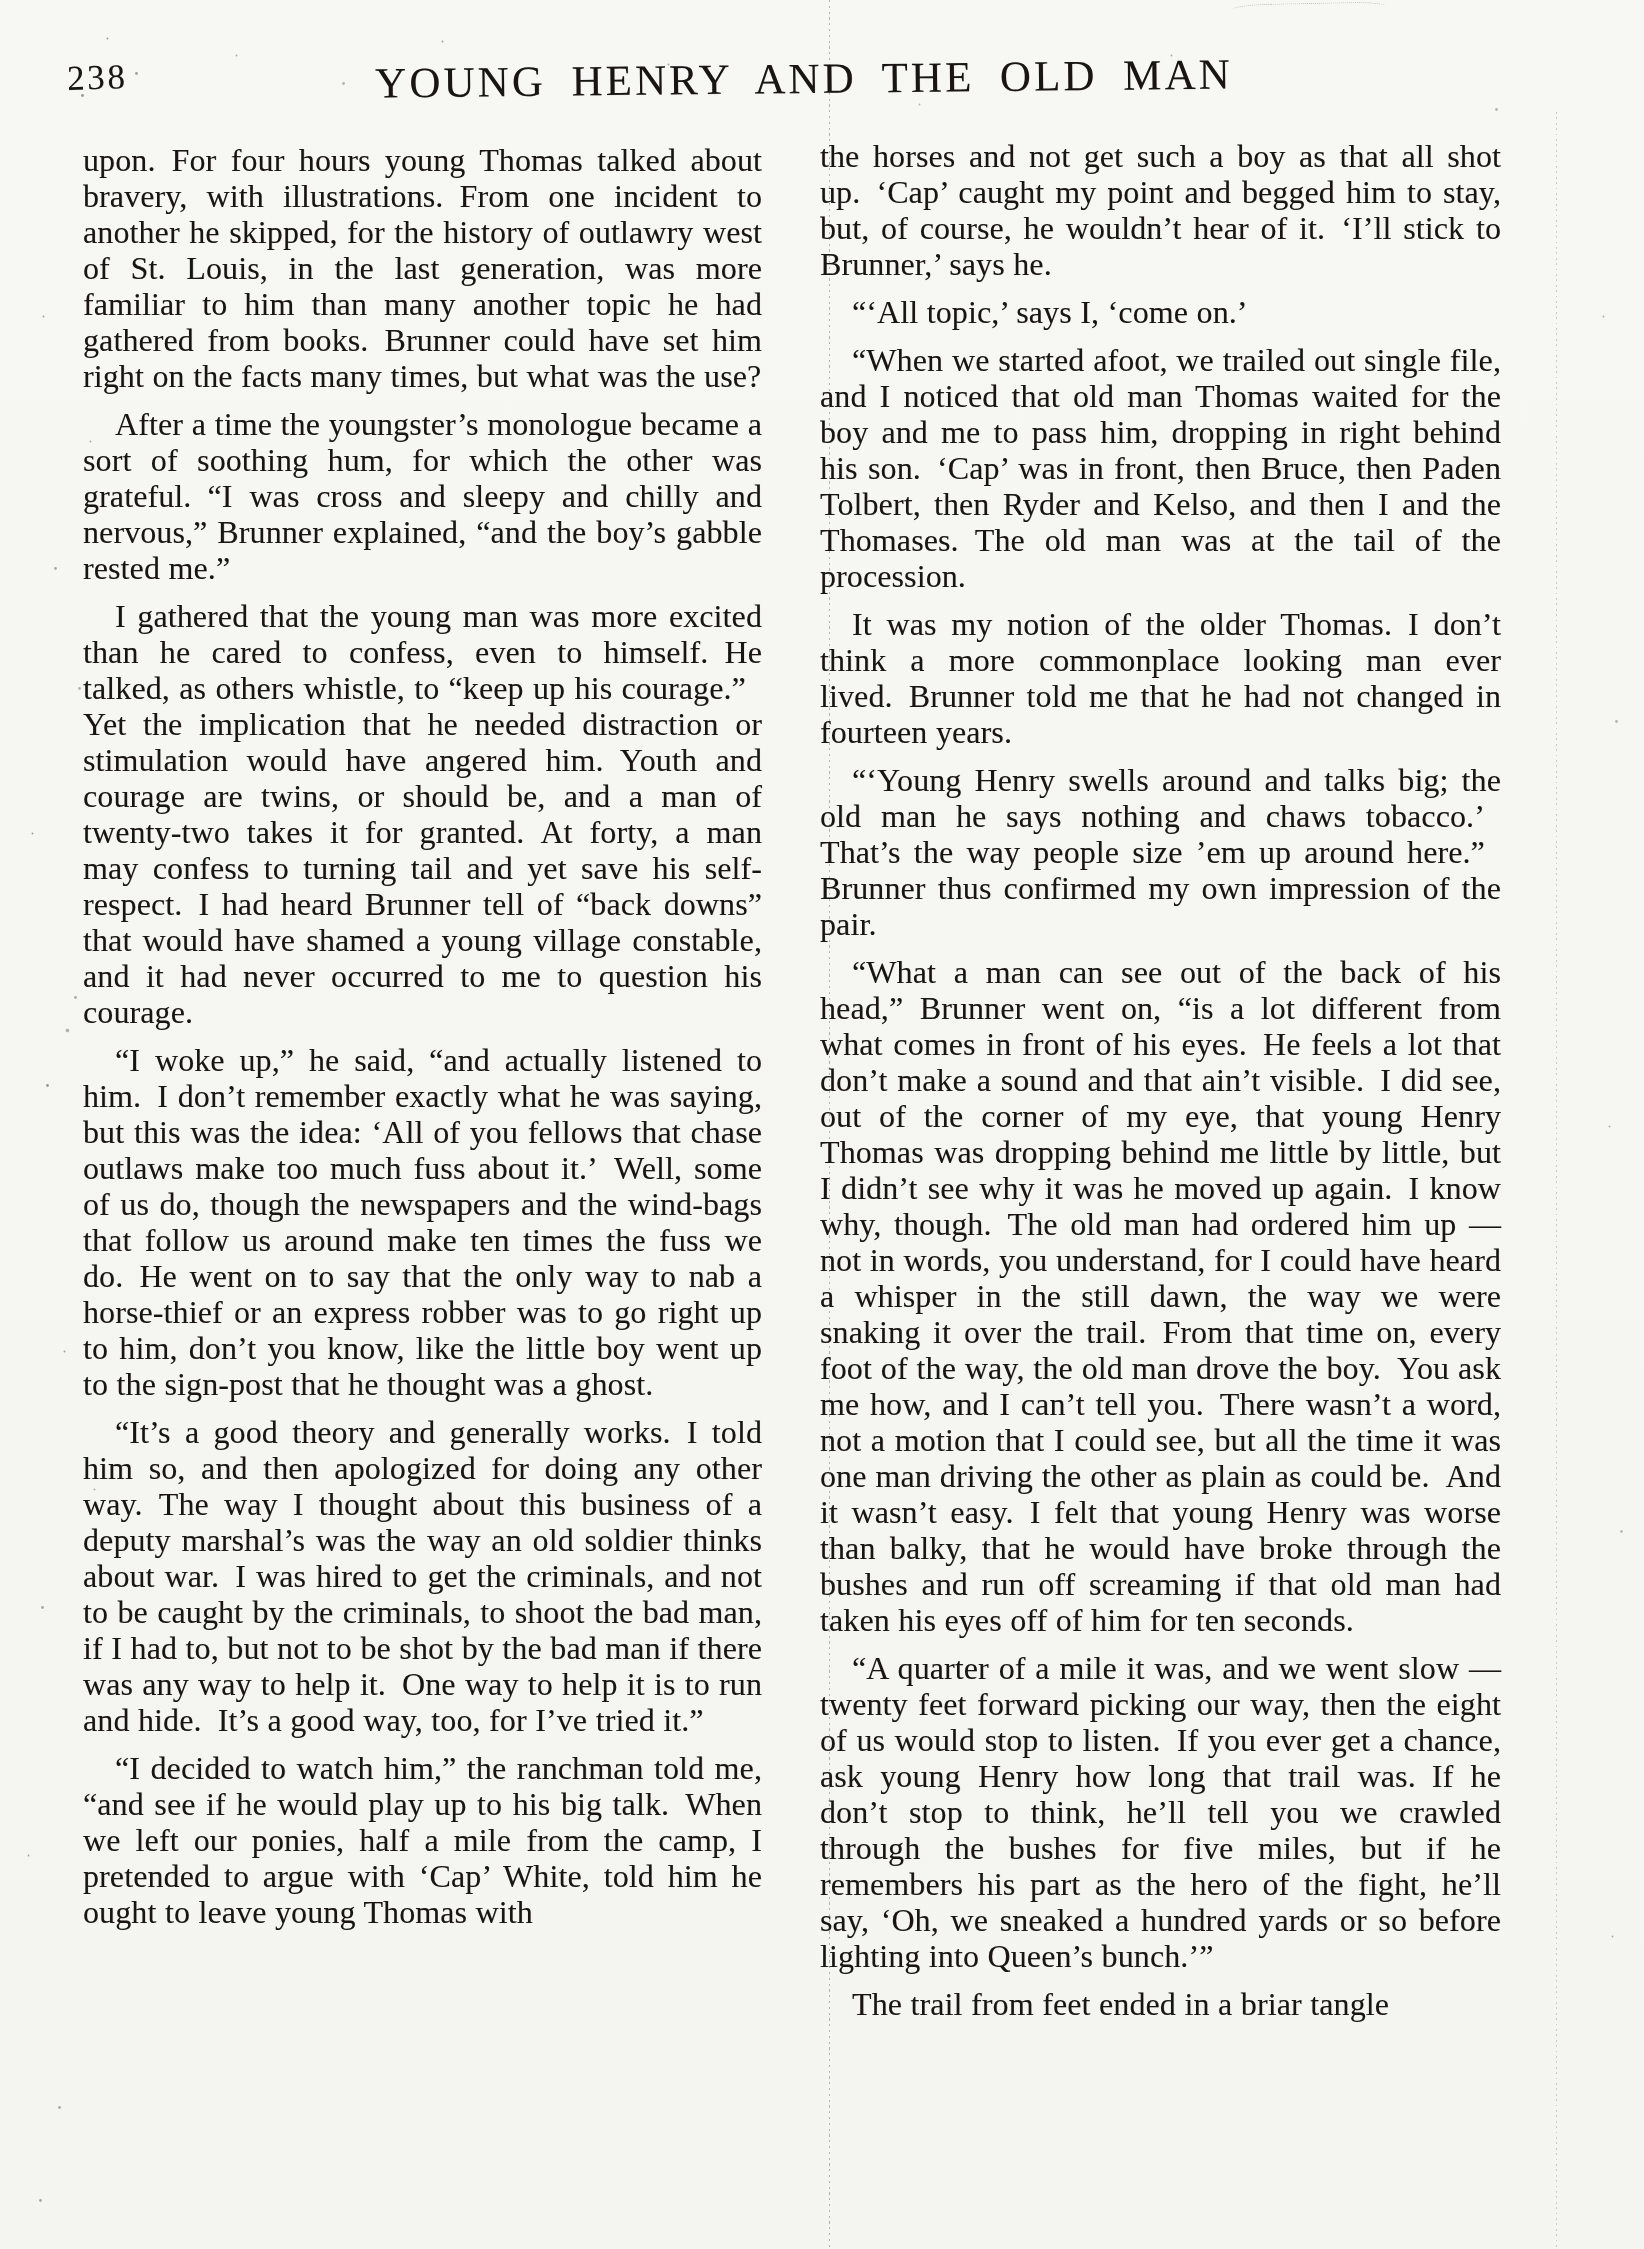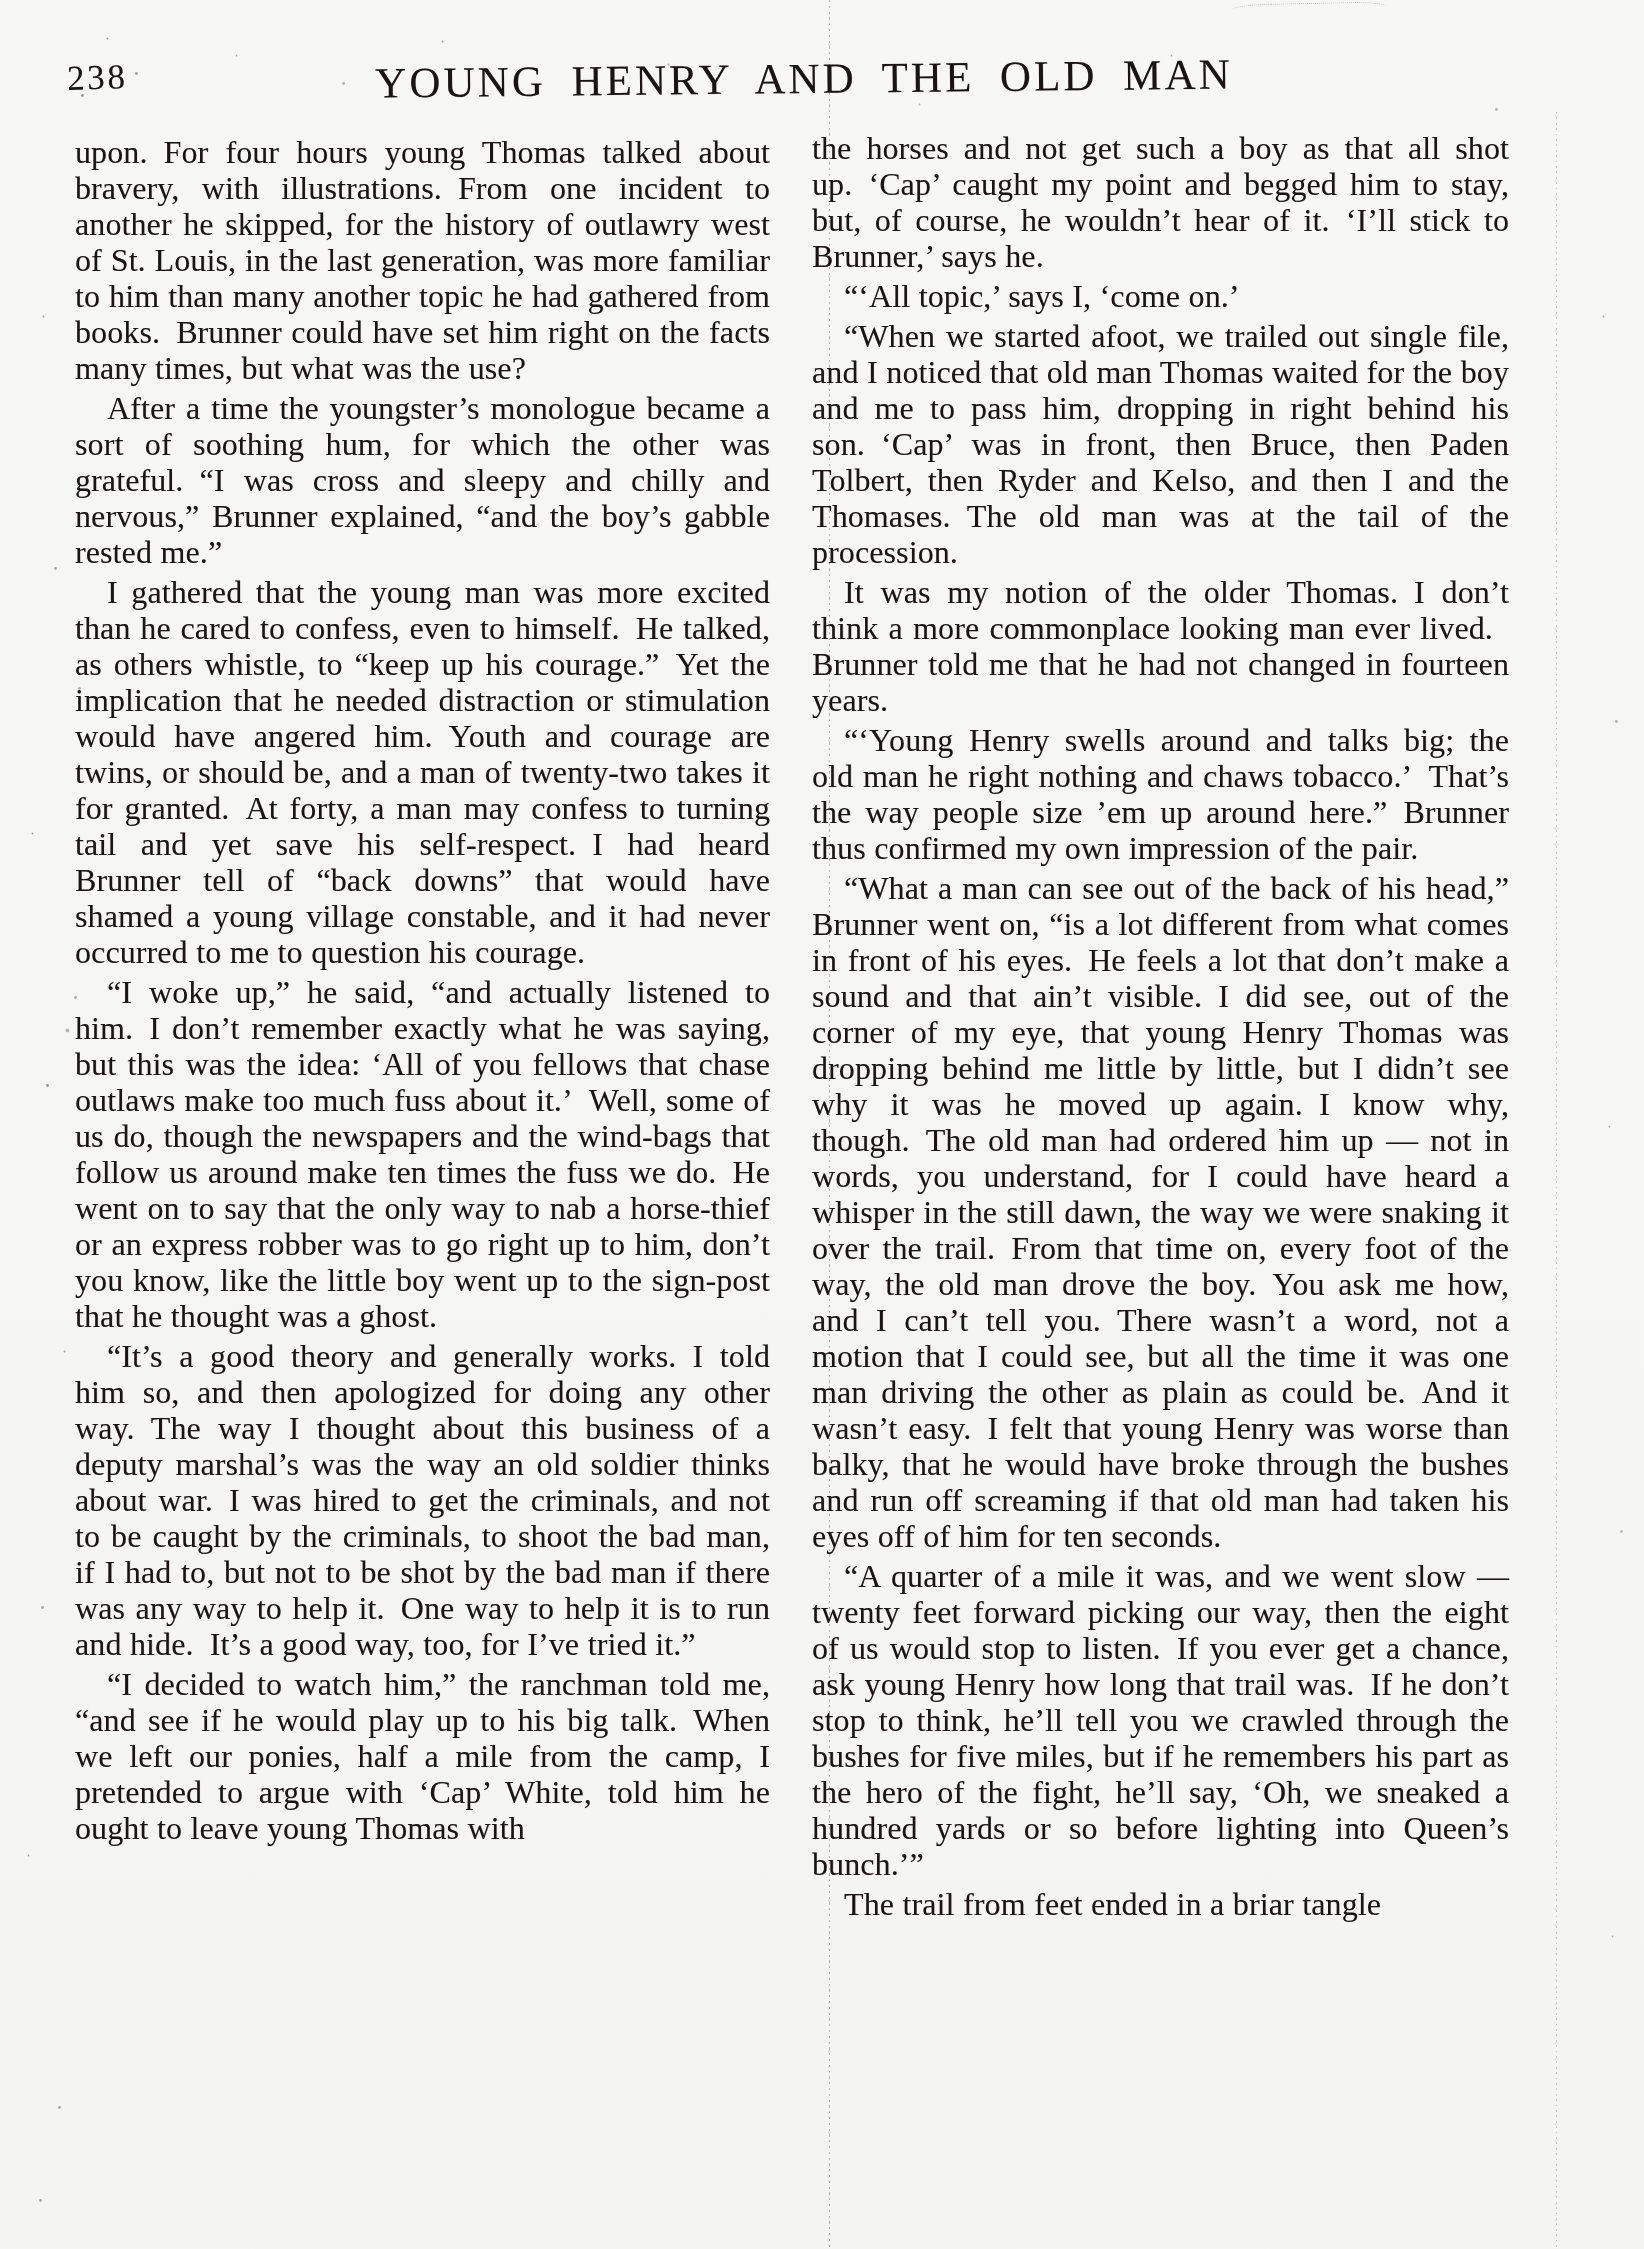--- a/index.html
+++ b/index.html
@@ -27,21 +27,21 @@
   }
   .text-col{
     position:absolute;
     font-size:32px;line-height:36px;
     text-align:justify;
     letter-spacing:0.1px;word-spacing:0.4px;
     text-shadow:0.3px 0.3px 0 rgba(25,22,18,.28);
   }
   .col-left{left:71px;top:130px;width:703px;}
   .col-right{left:808px;top:126px;width:705px;}
-  .para{margin:4px;text-indent:32px;}
+  .para{margin:12px;text-indent:32px;}
   .para.noindent{text-indent:0;}
   .it{}
   .gutter-line{
     position:absolute;left:829px;top:0;height:2441px;width:0.9px;
     background:repeating-linear-gradient(to bottom,rgba(70,70,70,.38) 0 2.2px,rgba(70,70,70,0) 2.2px 5.8px);
   }
   .edge-line{
     position:absolute;left:1556px;top:112px;height:2329px;width:0.9px;
     background:repeating-linear-gradient(to bottom,rgba(90,90,90,.28) 0 1.8px,rgba(90,90,90,0) 1.8px 5.4px);
   }
@@ -111,19 +111,19 @@
       <p class="para"><span>I gathered that the young man was more excited than he cared to confess, even to himself. He talked, as others whistle, to “keep up his courage.” Yet the implication that he needed distraction or stimulation would have angered him. Youth and courage are twins, or should be, and a man of twenty-two takes it for granted. At forty, a man may confess to turning tail and yet save his self-respect. I had heard Brunner tell of “back downs” that would have shamed a young village constable, and it had never occurred to me to question his courage.</span></p>
       <p class="para"><span>“I woke up,” he said, “and actually listened to him. I don’t remember exactly what he was saying, but this was the idea: ‘All of you fellows that chase outlaws make too much fuss about it.’ Well, some of us do, though the newspapers and the wind-bags that follow us around make ten times the fuss we do. He went on to say that the only way to nab a horse-thief or an express robber was to go right up to him, don’t you know, like the little boy went up to the sign-post that he thought was a ghost.</span></p>
       <p class="para"><span>“It’s a good theory and generally works. I told him so, and then apologized for doing any other way. The way I thought about this business of a deputy marshal’s was the way an old soldier thinks about war. I was hired to get the criminals, and not to be caught by the criminals, to shoot the bad man, if I had to, but not to be shot by the bad man if there was any way to help it. One way to help it is to run and hide. It’s a good way, too, for I’ve tried it.”</span></p>
       <p class="para"><span>“I decided to watch him,” the ranchman told me, “and see if he would play up to his big talk. When we left our ponies, half a mile from the camp, I pretended to argue with ‘Cap’ White, told him he ought to leave young Thomas with</span></p>
     </div>
   <div class="text-col col-right">
       <p class="para noindent"><span>the horses and not get such a boy as that all shot up. ‘Cap’ caught my point and begged him to stay, but, of course, he wouldn’t hear of it. ‘I’ll stick to Brunner,’ says he.</span></p>
       <p class="para"><span>“‘All topic,’ says I, ‘come on.’</span></p>
       <p class="para"><span>“When we started afoot, we trailed out single file, and I noticed that old man Thomas waited for the boy and me to pass him, dropping in right behind his son. ‘Cap’ was in front, then Bruce, then Paden Tolbert, then Ryder and Kelso, and then I and the Thomases. The old man was at the tail of the procession.</span></p>
       <p class="para"><span>It </span><span class="it">was</span><span> my notion of the older Thomas. I don’t think a more commonplace looking man ever lived. Brunner told me that he had not changed in fourteen years.</span></p>
-      <p class="para"><span>“‘Young Henry swells around and talks big; the old man he right nothing and chaws tobacco.’ That’s the way people size ’em up around here.” Brunner thus confirmed my own impression of the pair.</span></p>
+      <p class="para"><span>“‘Young Henry swells around and talks big; the old man he says nothing and chaws tobacco.’ That’s the way people size ’em up around here.” Brunner thus confirmed my own impression of the pair.</span></p>
       <p class="para"><span>“What a man can see out of the back of his head,” Brunner went on, “is a lot different from what comes in front of his eyes. He feels a lot that don’t make a sound and that ain’t visible. I did see, out of the corner of my eye, that young Henry Thomas was dropping behind me little by little, but I didn’t see why it was he moved up again. I know why, though. The old man had ordered him up — not in words, you understand, for I could have heard a whisper in the still dawn, the way we were snaking it over the trail. From that time on, every foot of the way, the old man drove the boy. You ask me how, and I can’t tell you. There wasn’t a word, not a motion that I could see, but all the time it was one man driving the other as plain as could be. And it wasn’t easy. I felt that young Henry was worse than balky, that he would have broke through the bushes and run off screaming if that old man had taken his eyes off of him for ten seconds.</span></p>
       <p class="para"><span>“A quarter of a mile it was, and we went slow — twenty feet forward picking our way, then the eight of us would stop to listen. If you ever get a chance, ask young Henry how long that trail was. If he don’t stop to think, he’ll tell you we crawled through the bushes for five miles, but if he remembers his part as the hero of the fight, he’ll say, ‘Oh, we sneaked a hundred yards or so before lighting into Queen’s bunch.’”</span></p>
       <p class="para"><span>The trail from feet ended in a briar tangle</span></p>
     </div>
 </div>
 
 
 </body></html>

